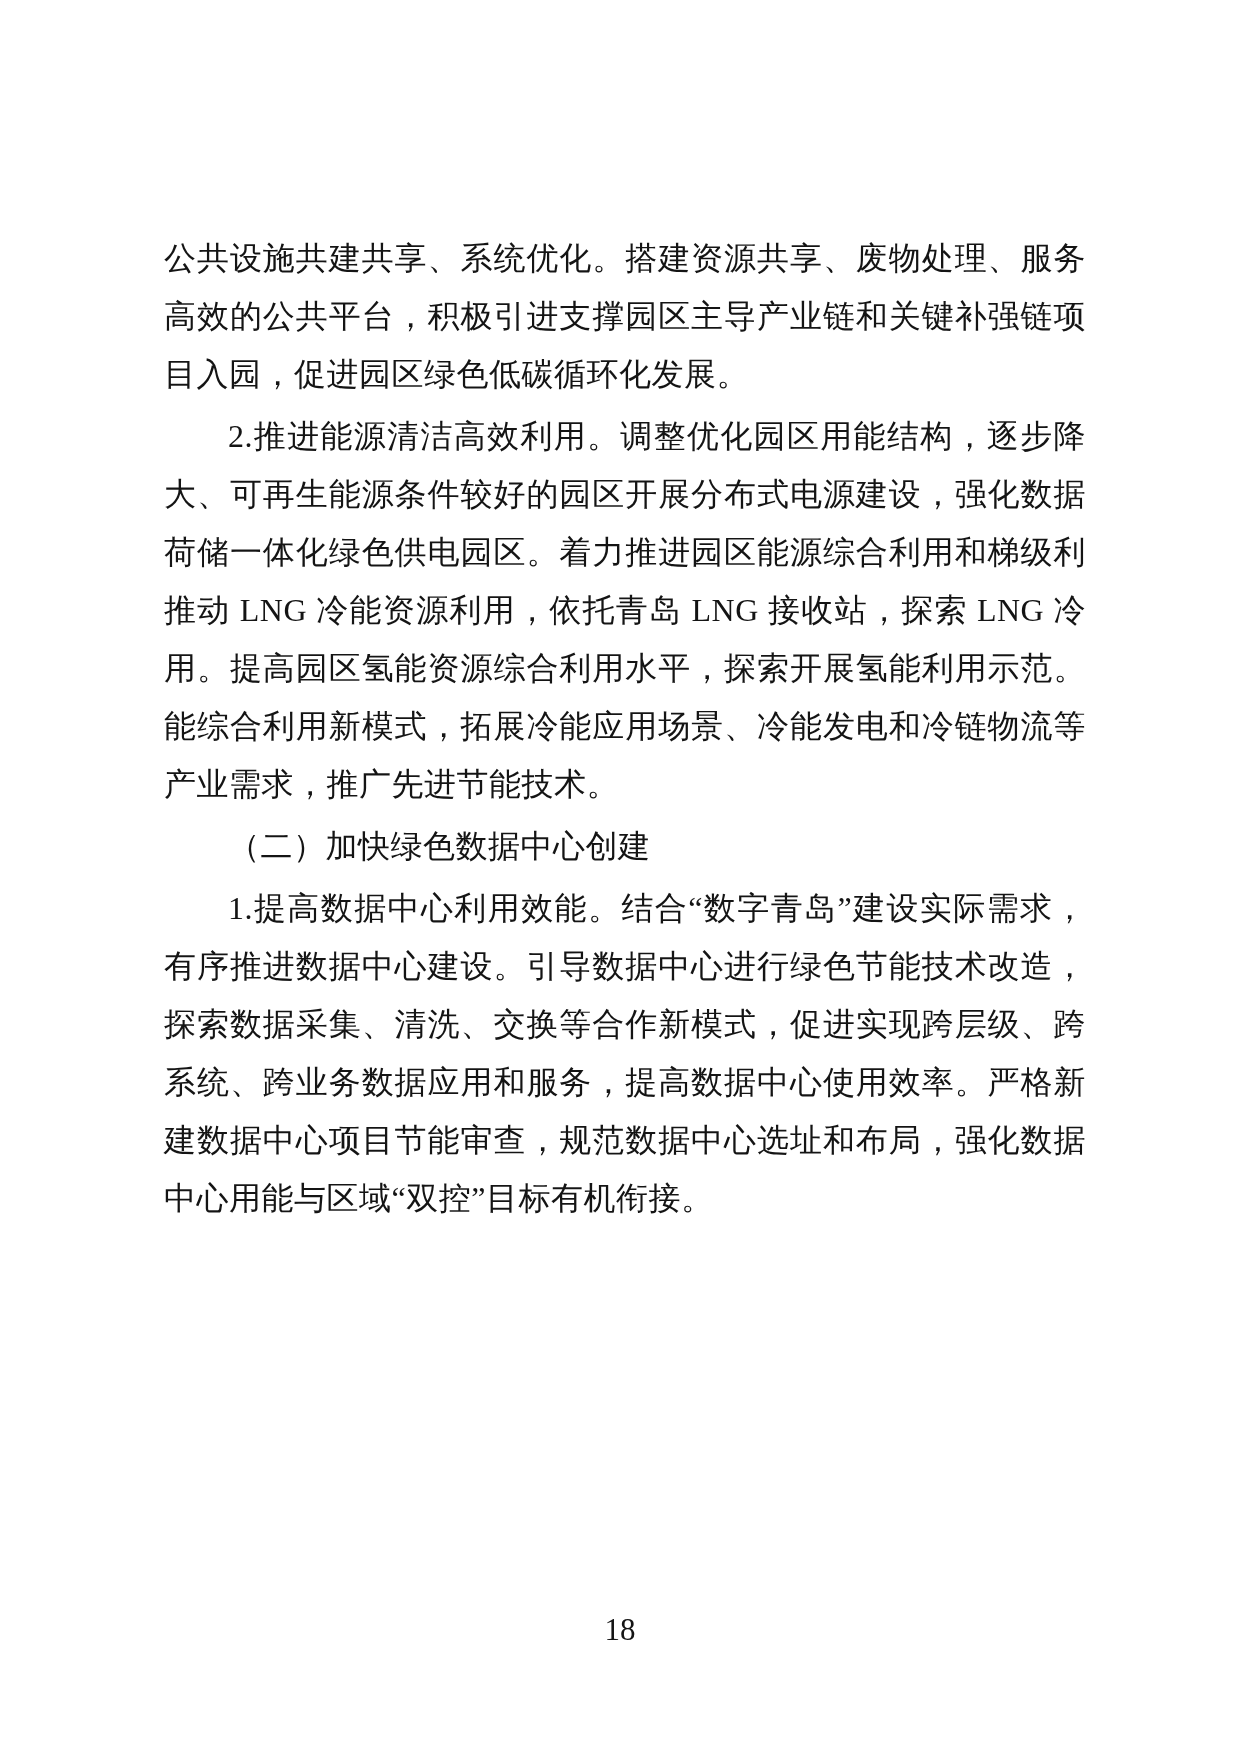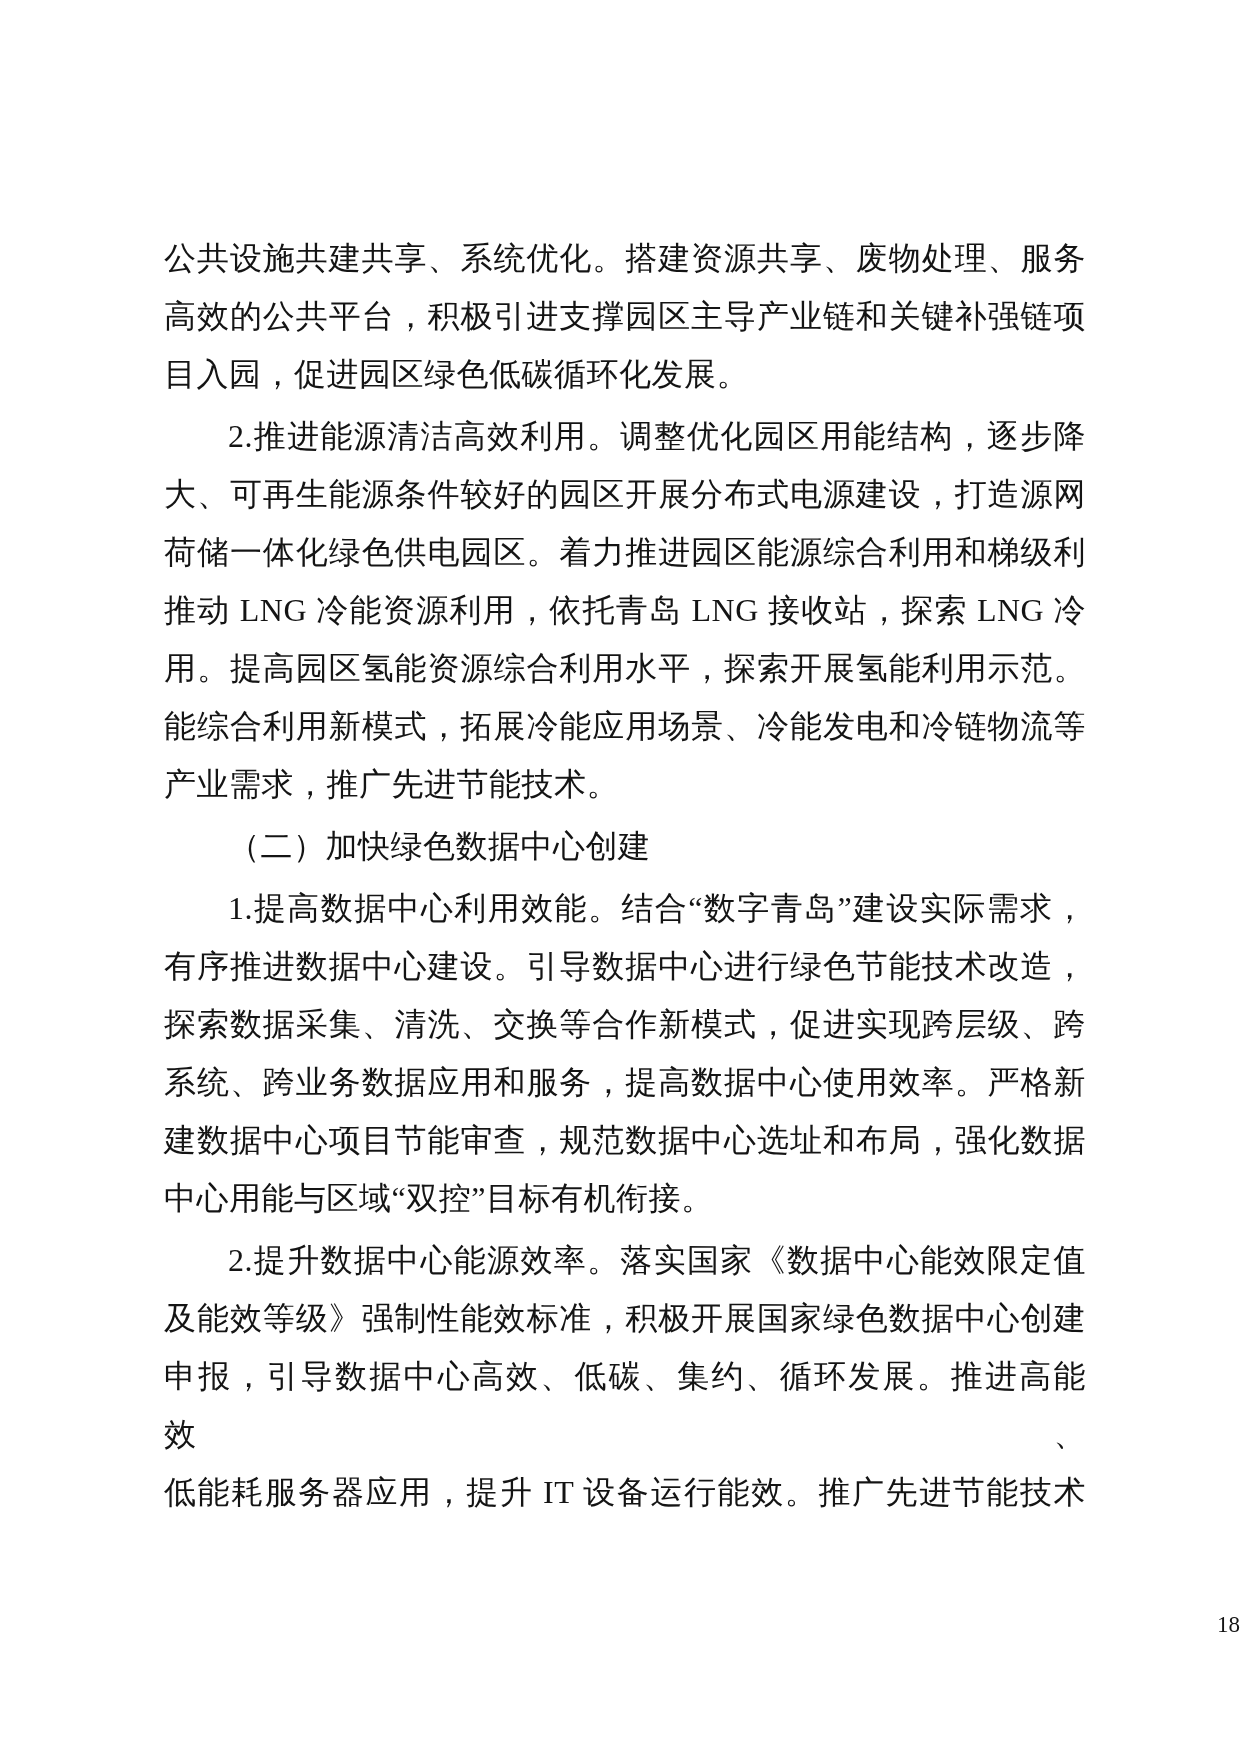--- a/index.html
+++ b/index.html
@@ -33,67 +33,61 @@
     text-align-last: left;
   }
   .line.indent {
     text-indent: 2em;
   }
   .footer {
     position: absolute;
     top: 1612px;
     left: 0;
     width: 100%;
-    text-align: right;
-    font-size: 23px;
+    text-align: center;
+    font-size: 31px;
     color: #141414;
   }
 </style>
 </head>
 <body>
 
 <div class="page">
 
   <div class="doc-body">
 
     <div class="para">
       <div class="line">公共设施共建共享、系统优化。搭建资源共享、废物处理、服务</div>
       <div class="line">高效的公共平台，积极引进支撑园区主导产业链和关键补强链项</div>
       <div class="line end">目入园，促进园区绿色低碳循环化发展。</div>
     </div>
 
     <div class="para">
       <div class="line indent">2.推进能源清洁高效利用。调整优化园区用能结构，逐步降</div>
-      <div class="line">大、可再生能源条件较好的园区开展分布式电源建设，打造源网</div>
+      <div class="line">大、可再生能源条件较好的园区开展分布式电源建设，强化数据</div>
       <div class="line">荷储一体化绿色供电园区。着力推进园区能源综合利用和梯级利</div>
       <div class="line">推动 LNG 冷能资源利用，依托青岛 LNG 接收站，探索 LNG 冷</div>
       <div class="line">用。提高园区氢能资源综合利用水平，探索开展氢能利用示范。</div>
       <div class="line">能综合利用新模式，拓展冷能应用场景、冷能发电和冷链物流等</div>
       <div class="line end">产业需求，推广先进节能技术。</div>
     </div>
 
     <div class="para">
       <div class="line end indent">（二）加快绿色数据中心创建</div>
     </div>
 
     <div class="para">
       <div class="line indent">1.提高数据中心利用效能。结合“数字青岛”建设实际需求，</div>
       <div class="line">有序推进数据中心建设。引导数据中心进行绿色节能技术改造，</div>
       <div class="line">探索数据采集、清洗、交换等合作新模式，促进实现跨层级、跨</div>
       <div class="line">系统、跨业务数据应用和服务，提高数据中心使用效率。严格新</div>
       <div class="line">建数据中心项目节能审查，规范数据中心选址和布局，强化数据</div>
       <div class="line end">中心用能与区域“双控”目标有机衔接。</div>
     </div>
 
-    <div class="para">
-      <div class="line indent">2.提升数据中心能源效率。落实国家《数据中心能效限定值</div>
-      <div class="line">及能效等级》强制性能效标准，积极开展国家绿色数据中心创建</div>
-      <div class="line">申报，引导数据中心高效、低碳、集约、循环发展。推进高能效、</div>
-      <div class="line">低能耗服务器应用，提升 IT 设备运行能效。推广先进节能技术</div>
-    </div>
 
   </div>
 
   <div class="footer">
     <span>18</span>
   </div>
 
 </div>
 
 </body></html>

